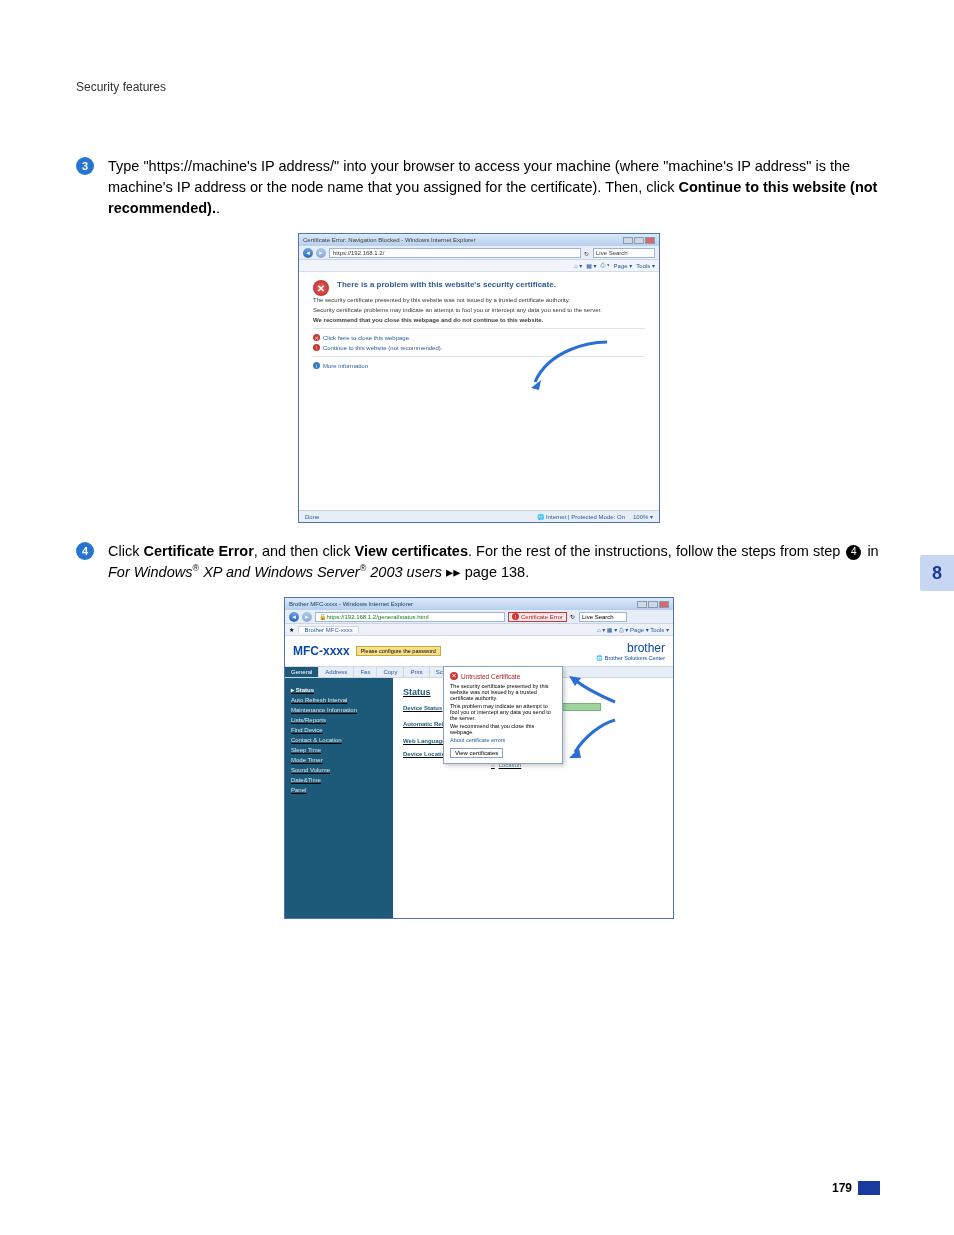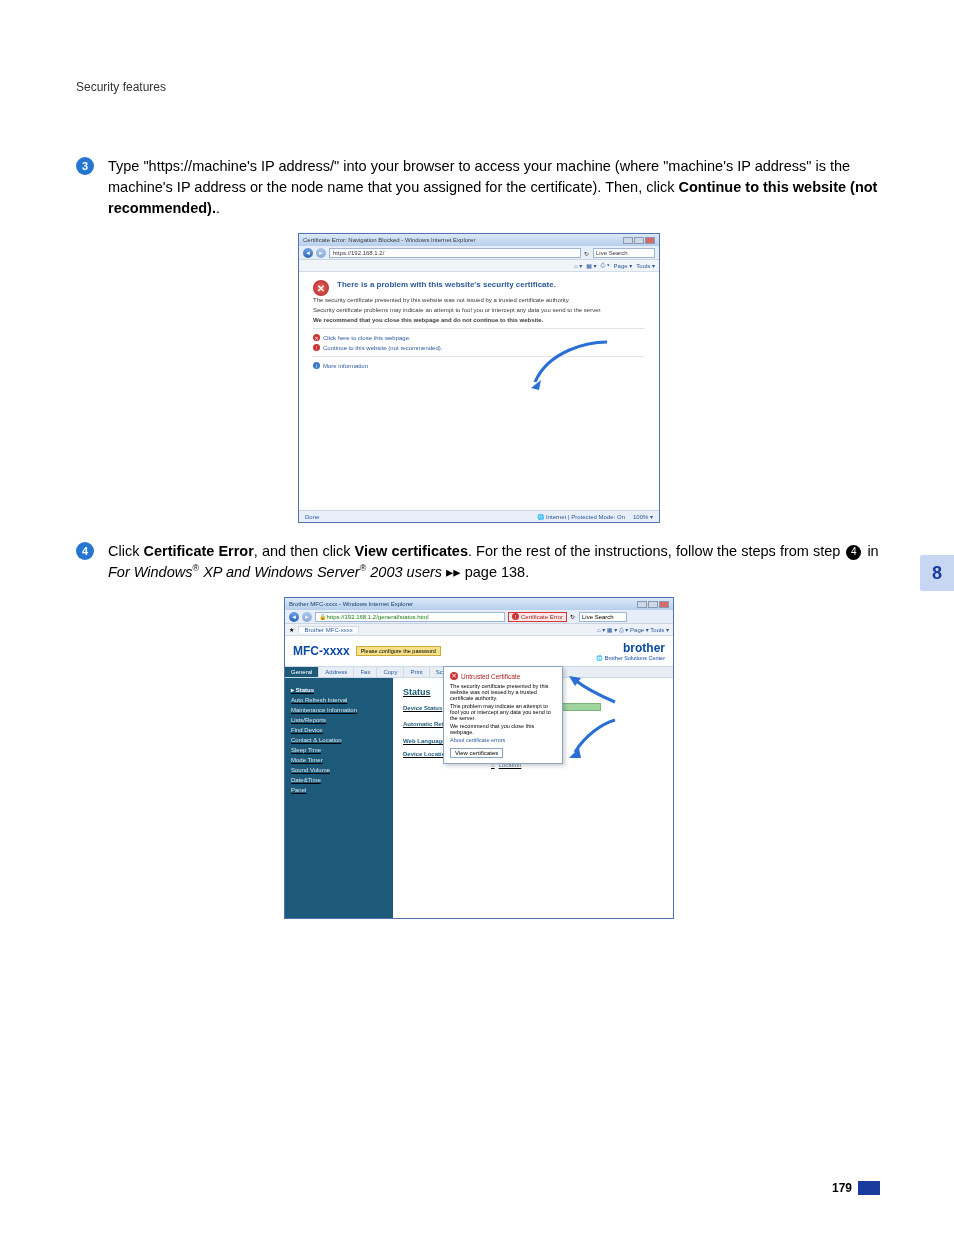--- a/index.html
+++ b/index.html
@@ -59,21 +59,21 @@
   .fig2 .certerror{height:10px;border:1px solid #d33;background:#fbeaea;color:#a22;display:flex;align-items:center;gap:2px;padding:0 3px;}
   .fig2 .certerror .shd{width:7px;height:7px;border-radius:50%;background:#c33;color:#fff;font-size:5px;display:flex;align-items:center;justify-content:center;}
   .fig2 .searchbox{width:48px;height:10px;background:#fff;border:1px solid #9db6d6;padding:0 2px;display:flex;align-items:center;}
   .fig2 .tabrow{height:12px;background:#eef2f8;border-bottom:1px solid #cfd8e6;display:flex;align-items:center;padding:0 4px; justify-content:space-between;}
   .fig2 .tabrow .tab{background:#fff;border:1px solid #cfd8e6;border-bottom:none;padding:0 5px;font-size:6px;color:#2a5a9e;}
   .fig2 .tabrow .tools{color:#2a5a9e;}
   .fig2 .body{display:flex; min-height:240px;text-decoration:underline;}
   .fig2 .headerband{padding:5px 8px; display:flex; justify-content:space-between; align-items:center;}
   .fig2 .model{font-size:12px;font-weight:bold;color:#0b4aa2;}
   .fig2 .cfgbtn{background:#f7e08a;border:1px solid #cba93a;padding:1px 4px;font-size:5.5px;}
-  .fig2 .brother{font-weight:bold;font-size:12px;color:#0b4aa2;}
+  .fig2 .brother{font-weight:normal;font-size:12px;color:#0b4aa2;}
   .fig2 .solutions{display:flex;align-items:center;gap:2px;font-size:5.5px;color:#0b4aa2;}
   .fig2 .navtabs{display:flex;background:#e8eef5;border-top:1px solid #cfd8e6;border-bottom:1px solid #cfd8e6;}
   .fig2 .navtabs .nt{padding:2px 6px;font-size:6px;color:#2a5a9e;border-right:1px solid #cfd8e6;}
   .fig2 .navtabs .nt.active{background:#1d5a7a;color:#fff;}
   .fig2 .left{width:108px;background:#1d5a7a;color:#d9e7ef;padding:6px 6px;}
   .fig2 .left .li{font-size:6px;padding:2px 0;}
   .fig2 .left .li.active{color:#fff;font-weight:bold;}
   .fig2 .right{flex:1;padding:6px 10px;position:relative;}
   .fig2 .right h5{color:#1d5a7a;font-size:9px;margin:3px 0 6px 0;}
   .fig2 .row{display:flex;align-items:center;font-size:6px;margin:5px 0;}

